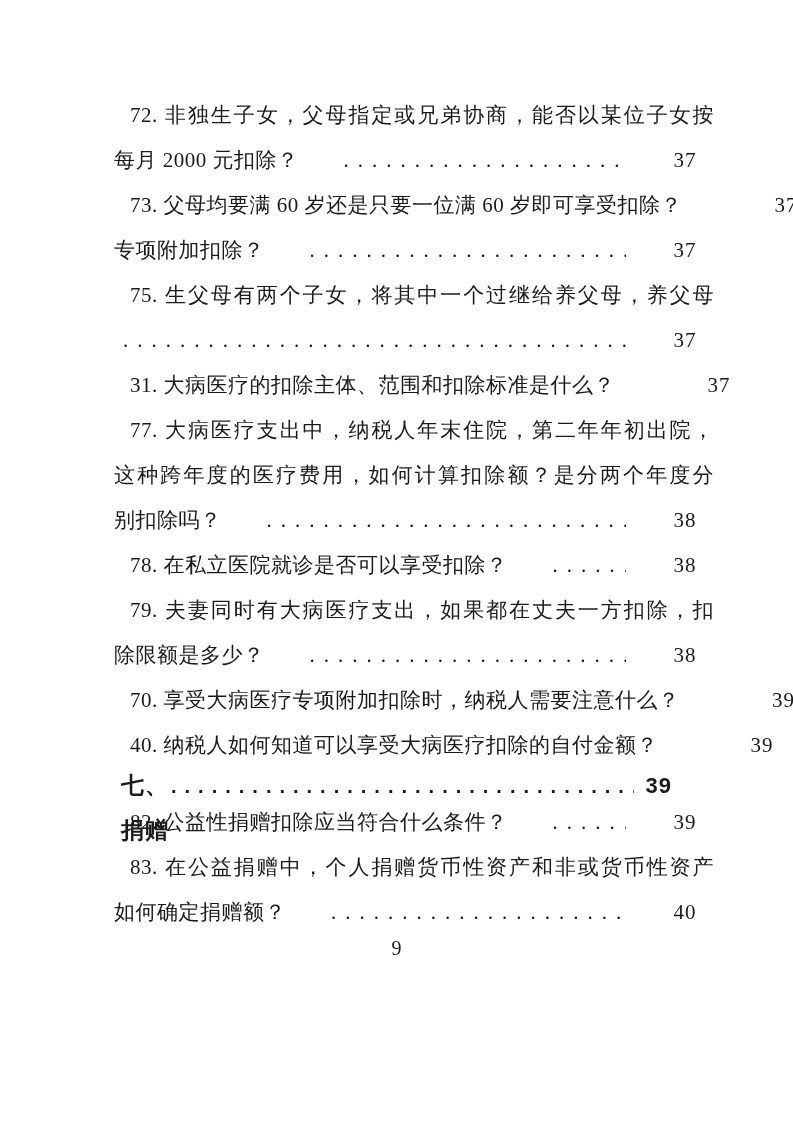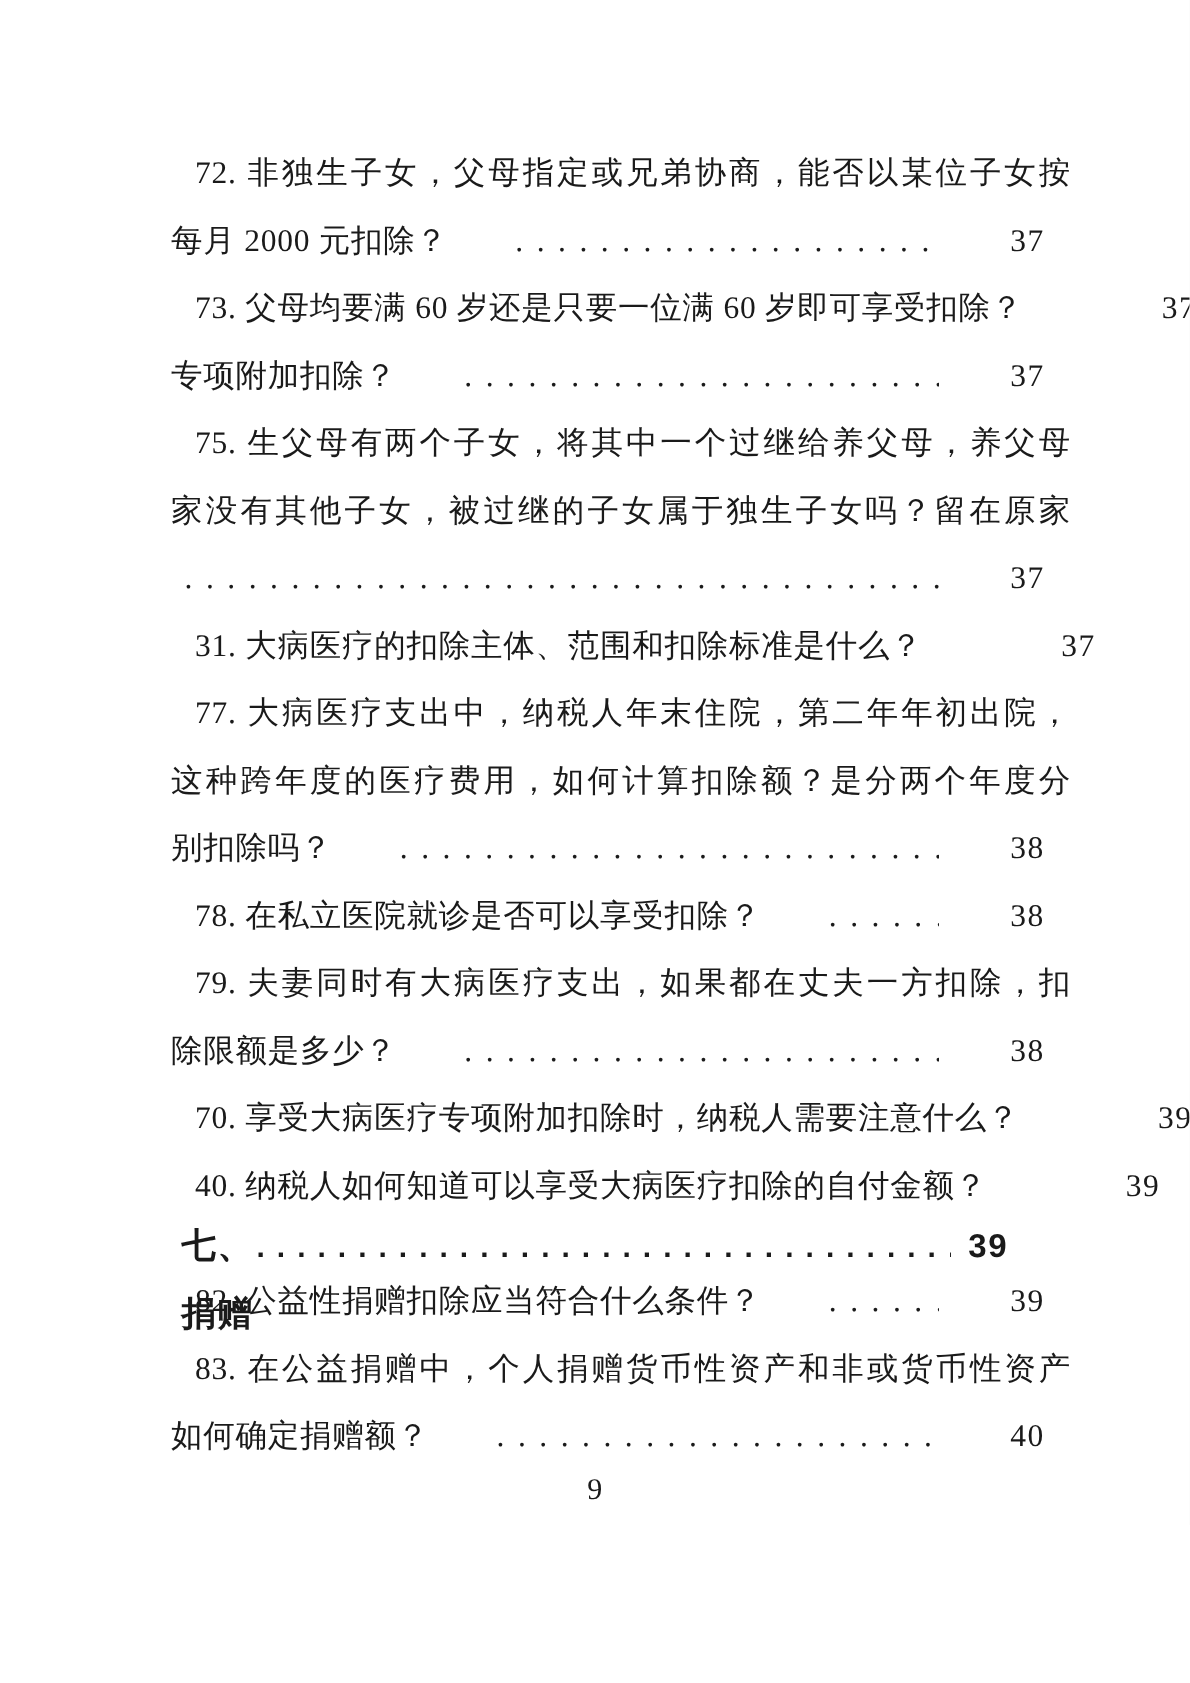--- a/index.html
+++ b/index.html
@@ -126,21 +126,20 @@
     <div class="entry">
       <div class="line last">
         <span class="txt">专项附加扣除？</span>
         <span class="dots"></span>
         <span class="num">37</span>
       </div>
     </div>
 
     <div class="entry">
       <div class="line full indent">75. 生父母有两个子女，将其中一个过继给养父母，养父母</div>
-      <div class="line full">家没有其他子女，被过继的子女属于独生子女吗？留在原家</div>
       <div class="line last">
         <span class="dots"></span>
         <span class="num">37</span>
       </div>
     </div>
 
     <div class="entry">
       <div class="line last">
         <span class="txt indent">31. 大病医疗的扣除主体、范围和扣除标准是什么？</span>
         <span class="dots"></span>

